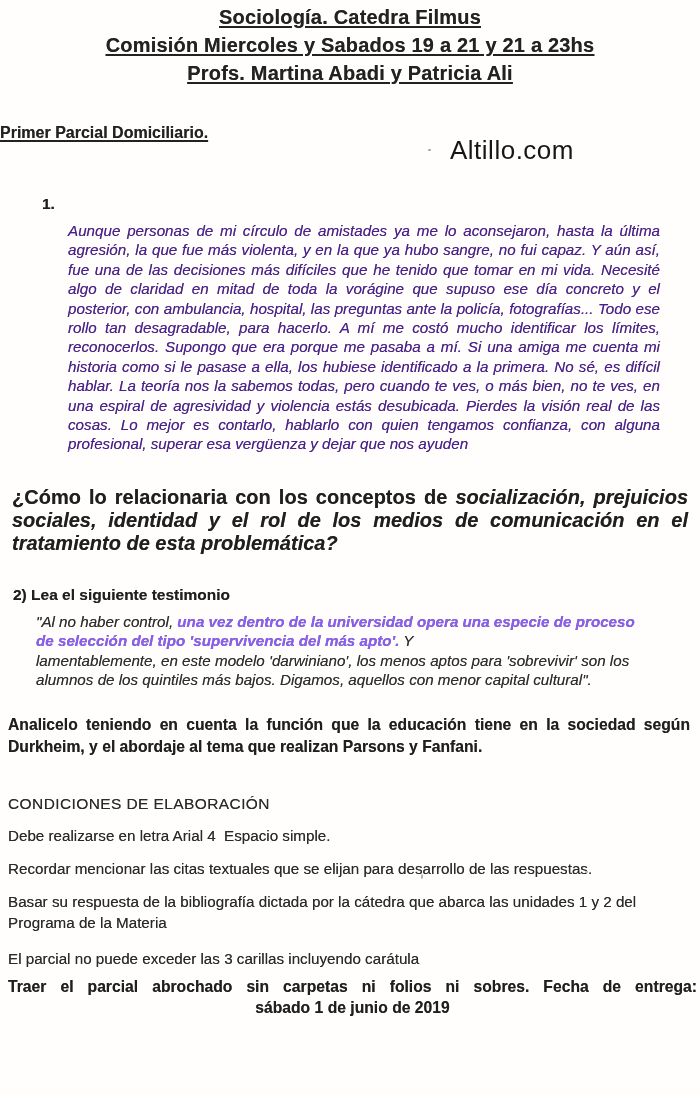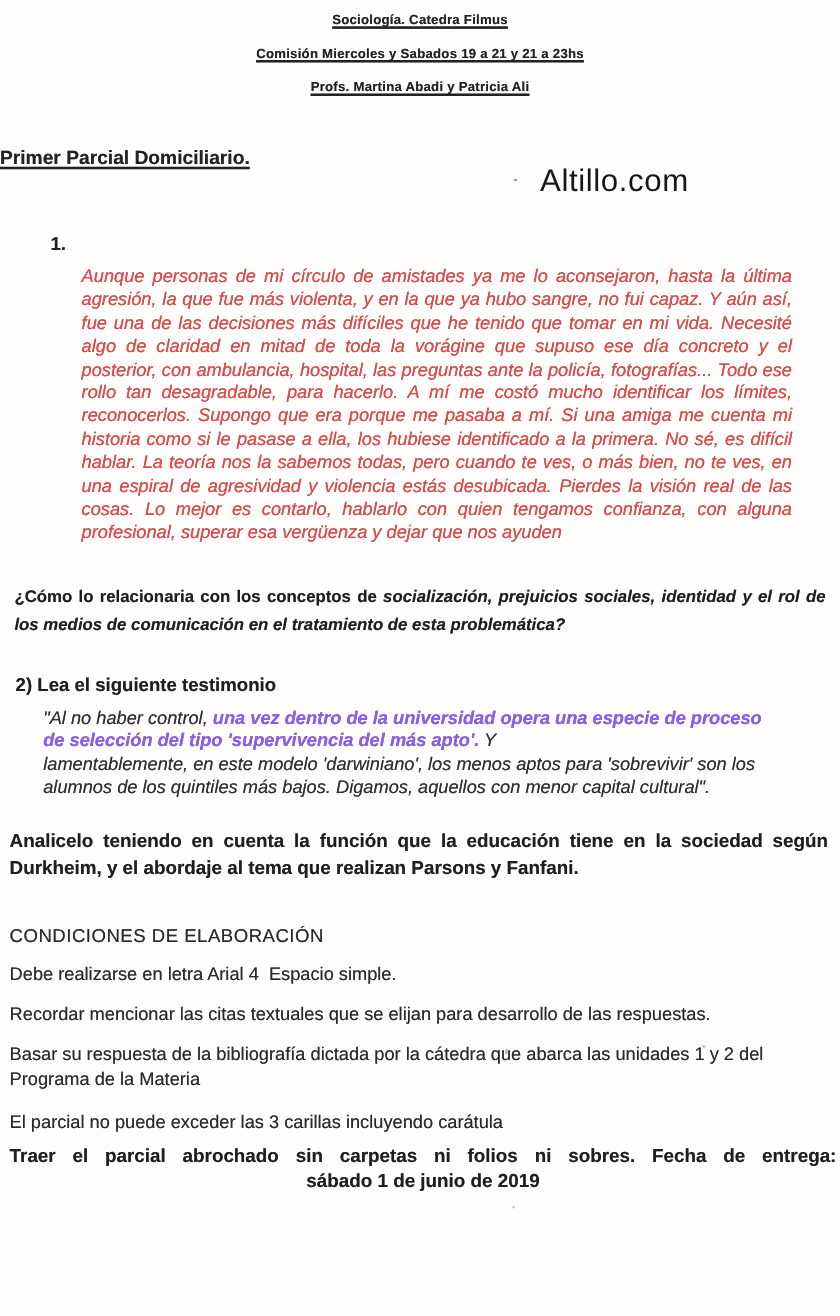--- a/index.html
+++ b/index.html
@@ -8,21 +8,21 @@
     width:700px;height:1097px;
     background:#fffefd;
     overflow:hidden;
     font-family:"Liberation Sans",sans-serif;
     color:#262626;
     text-shadow:0 0 0.5px rgba(20,20,20,0.6);
   }
   
   .header{padding-top:8px;text-align:center;font-weight:bold;}
   .header p{
-    margin:0 0 10px;font-size:11px;line-height:18px;
+    margin:0 0 10px;font-size:20px;line-height:18px;
     text-decoration:underline;text-underline-offset:2px;text-decoration-thickness:1.5px;
     letter-spacing:0.2px;color:#222;
   }
   .title{
     margin:42px 0 0;text-align:left;font-weight:bold;font-size:16px;line-height:18px;
     text-decoration:underline;text-underline-offset:2px;text-decoration-thickness:1.5px;
     color:#222;
   }
   .altillo{
     position:absolute;left:450px;top:136px;
@@ -31,25 +31,25 @@
   }
   
   .s1-heading{
     margin:53px 0 0;padding-left:42px;display:flex;
     font-weight:bold;font-size:15.5px;line-height:18px;color:#1f1f1f;
   }
   .s1-heading .num{width:24px;flex:0 0 auto;}
   .testimony{
     margin:8px 40px 0 68px;
     font-style:italic;font-size:15.2px;line-height:19.4px;
-    text-align:justify;color:#ef4444;
+    text-align:justify;color:#4c1d95;
   }
   .question{
     margin:32px 12px 0 12px;
-    font-weight:bold;font-size:14px;line-height:23px;
+    font-weight:bold;font-size:20px;line-height:23px;
     text-align:justify;color:#1f1f1f;
   }
   .question .emph{font-style:italic;}
   
   .s2-heading{margin:31px 0 0 13px;font-weight:bold;font-size:15.5px;line-height:18px;color:#1f1f1f;}
   .quote{
     margin:8px 44px 0 36px;
     font-style:italic;font-size:15.2px;line-height:19.5px;
     white-space:pre-line;color:#2e2e2e;
   }

